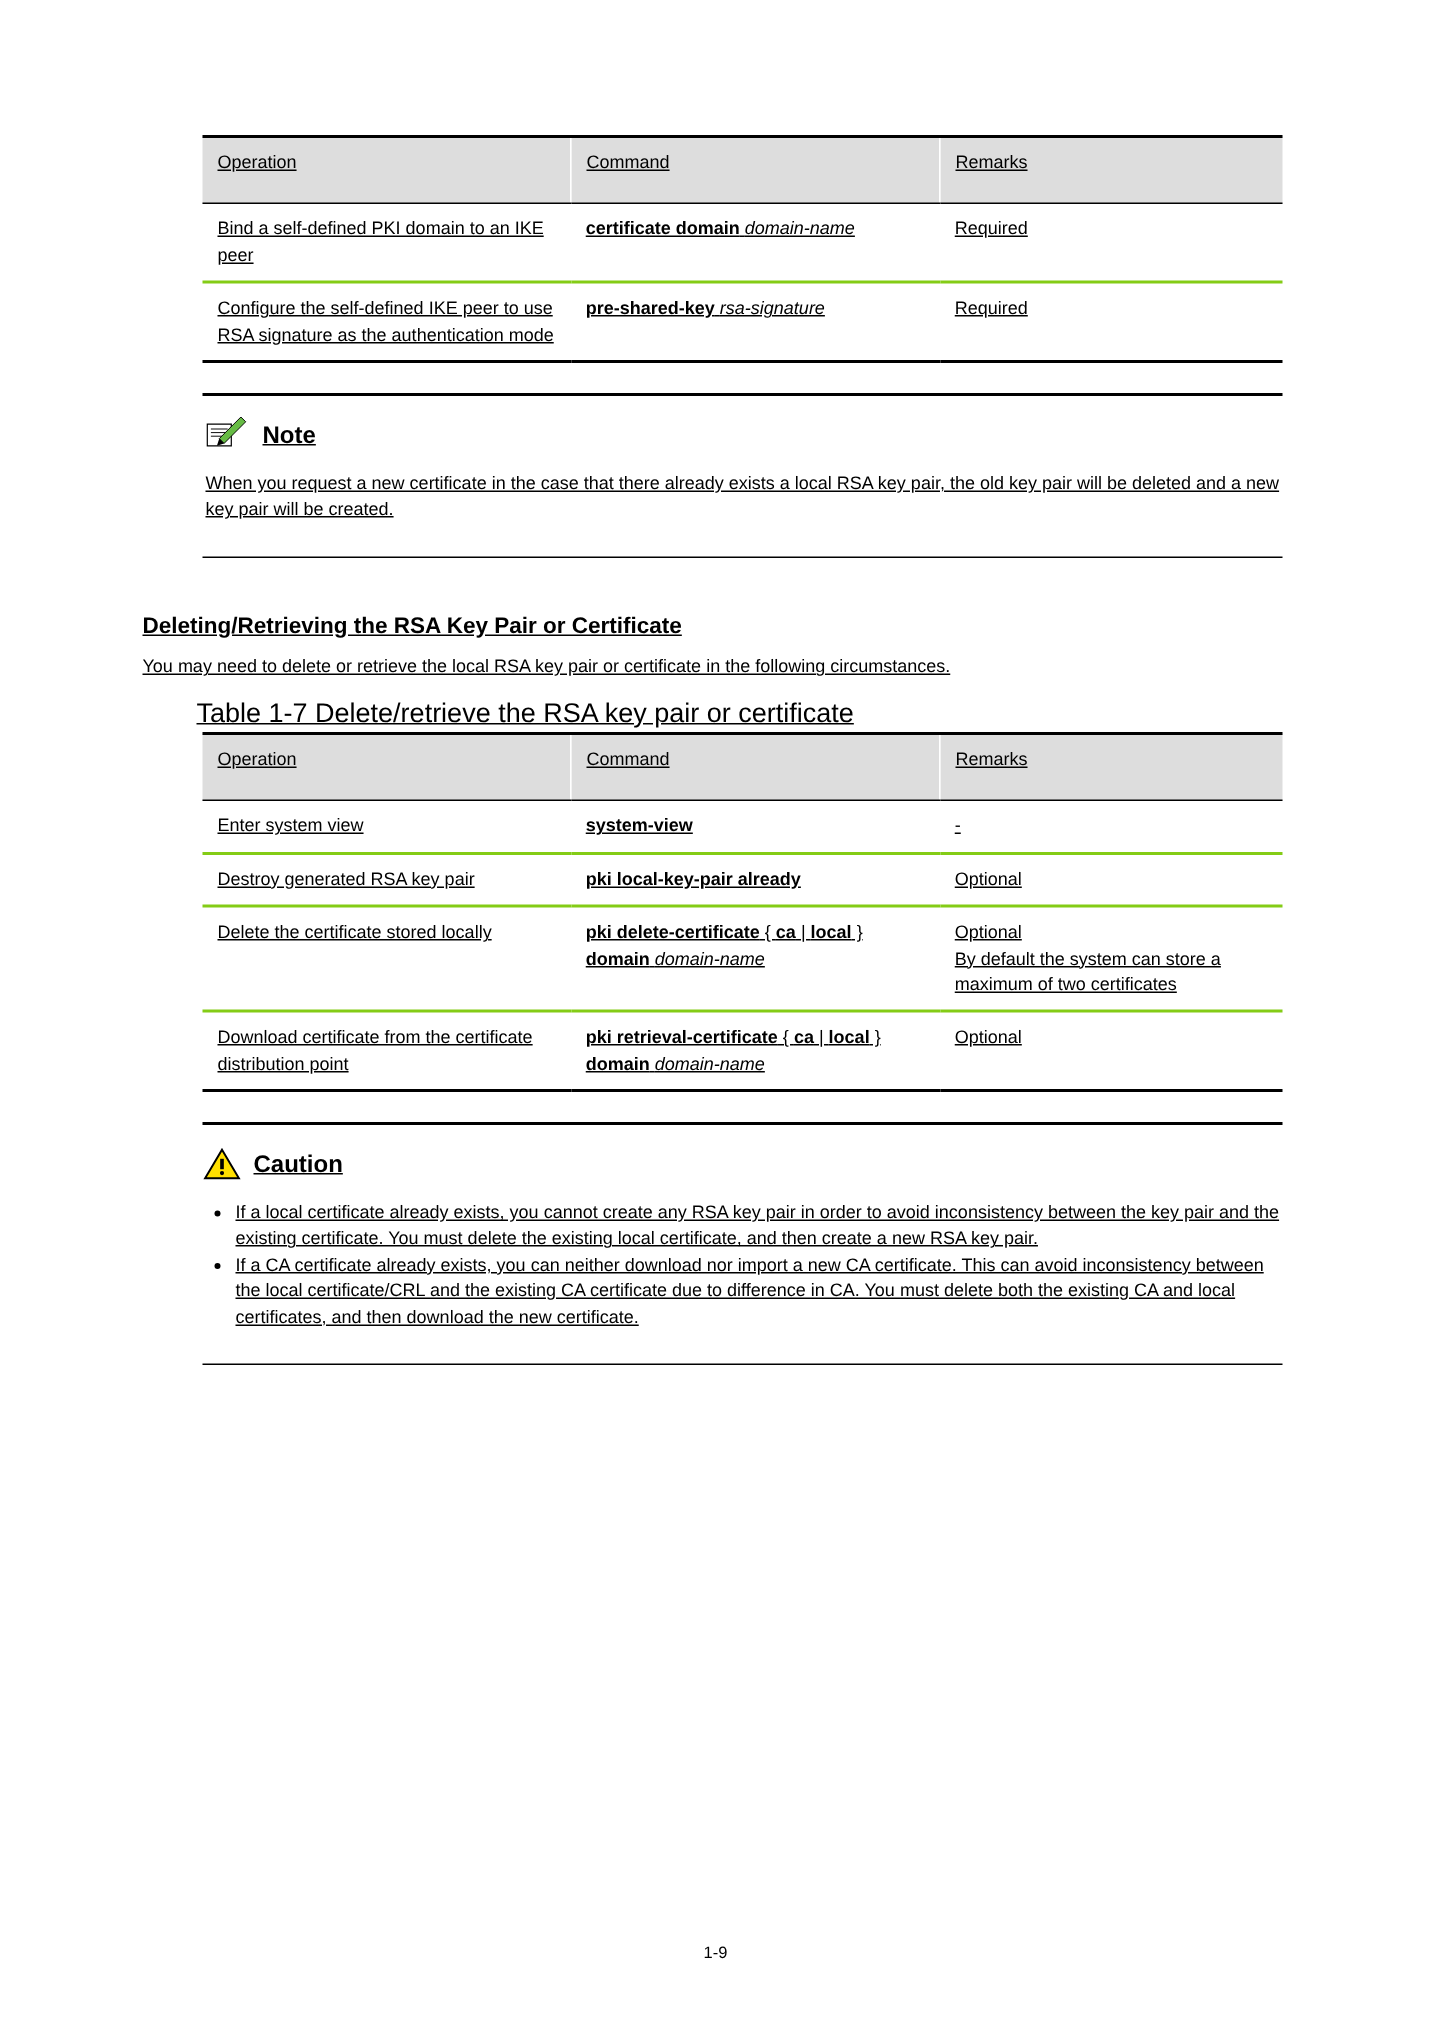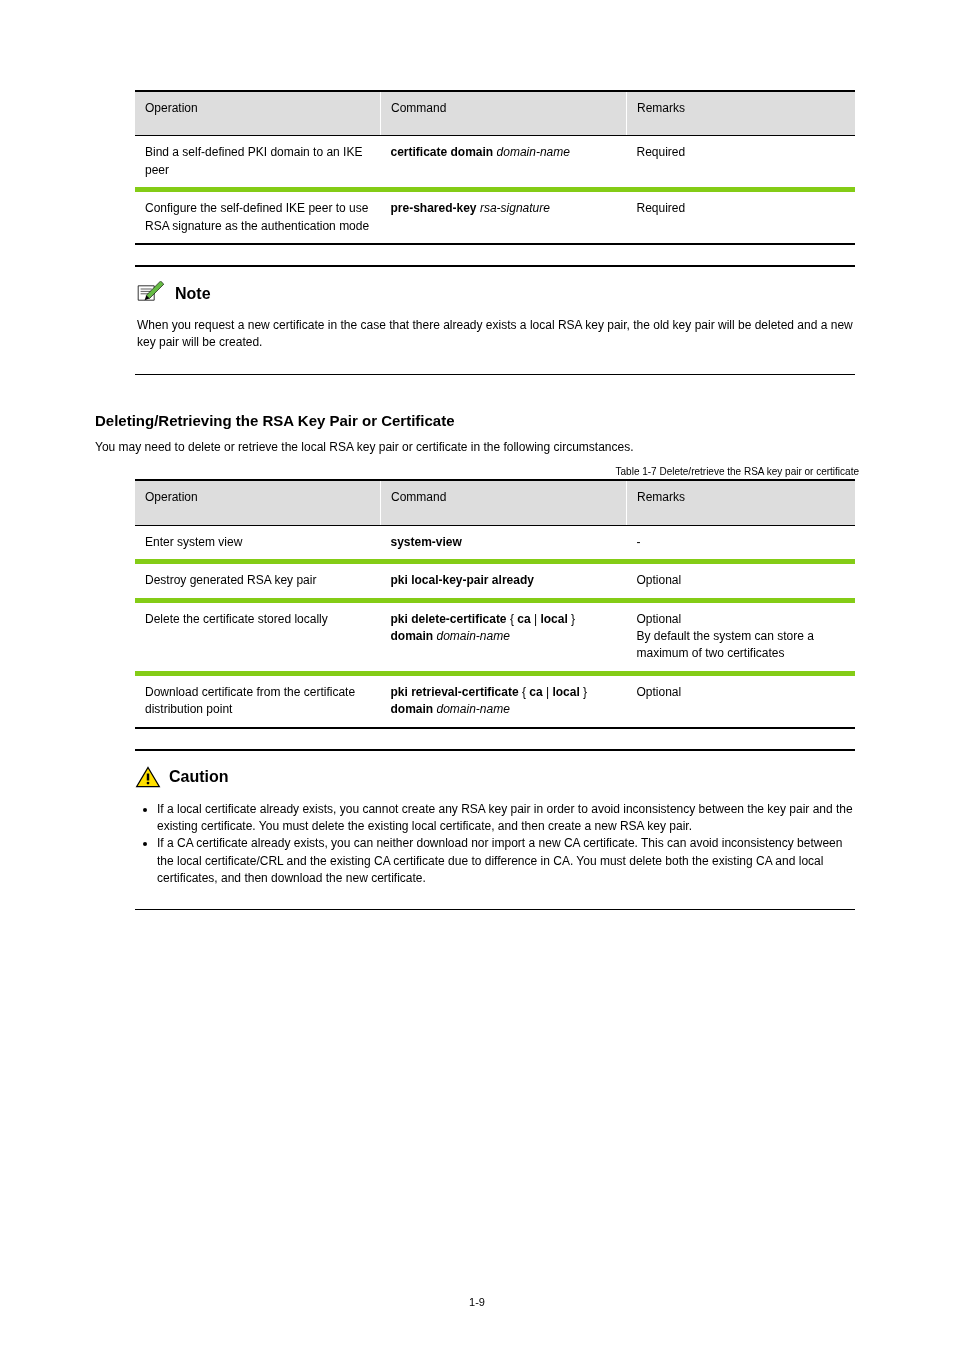--- a/index.html
+++ b/index.html
@@ -10,20 +10,21 @@
     font-family: Arial, "Helvetica Neue", Helvetica, sans-serif;
     font-size: 12px;
     line-height: 1.45;
   }
   .page {
     width: 954px;
     min-height: 1350px;
     box-sizing: border-box;
     padding: 90px 95px 28px 95px;
     position: relative;
+    text-decoration: underline;
   }
   .section-heading {
     font-weight: bold;
     font-size: 15px;
     margin: 35px 0 5px 0;
   }
   table.doc-table {
     width: 720px;
     margin: 0 0 10px 40px;
     border-collapse: collapse;
@@ -38,21 +39,21 @@
     padding: 8px 10px 18px 10px;
     border-bottom: 1px solid #000;
   }
   table.doc-table th:not(:last-child) {
     border-right: 1px solid #fff; 
   }
   table.doc-table td {
     vertical-align: top;
     text-align: left;
     padding: 8px 10px;
-    border-top: 5px solid #84cc16;
+    border-top: 2px solid #84cc16;
   }
   table.doc-table td:not(:last-child) {
     border-right: 0;
   }
   table.doc-table tr.first-row td { border-top: none; }
   .col-op  { width: 225px; }
   .col-cmd { width: 225px; }
   .col-rem { width: auto; }
 
   .cmd-bold {
@@ -92,23 +93,22 @@
   .callout-body p { margin: 4px 0; }
   .callout-body ul { margin: 4px 0; padding-left: 20px; }
   
   svg.note-icon { width: 32px; height: 24px; }
   svg.caution-icon { width: 26px; height: 24px; }
 
   .body-text {
     margin: 8px 0 8px 0;
   }
   .caption-centered {
-    margin-left: 48px;
-    font-size: 10px;
-    text-align: right;
+    margin-left: 36px;
+    font-size: 18px;
   }
 
   .page-num {
     position: absolute;
     bottom: 39px;
     left: 50%;
     transform: translateX(-50%);
     font-size: 11px;
   }
 </style>

